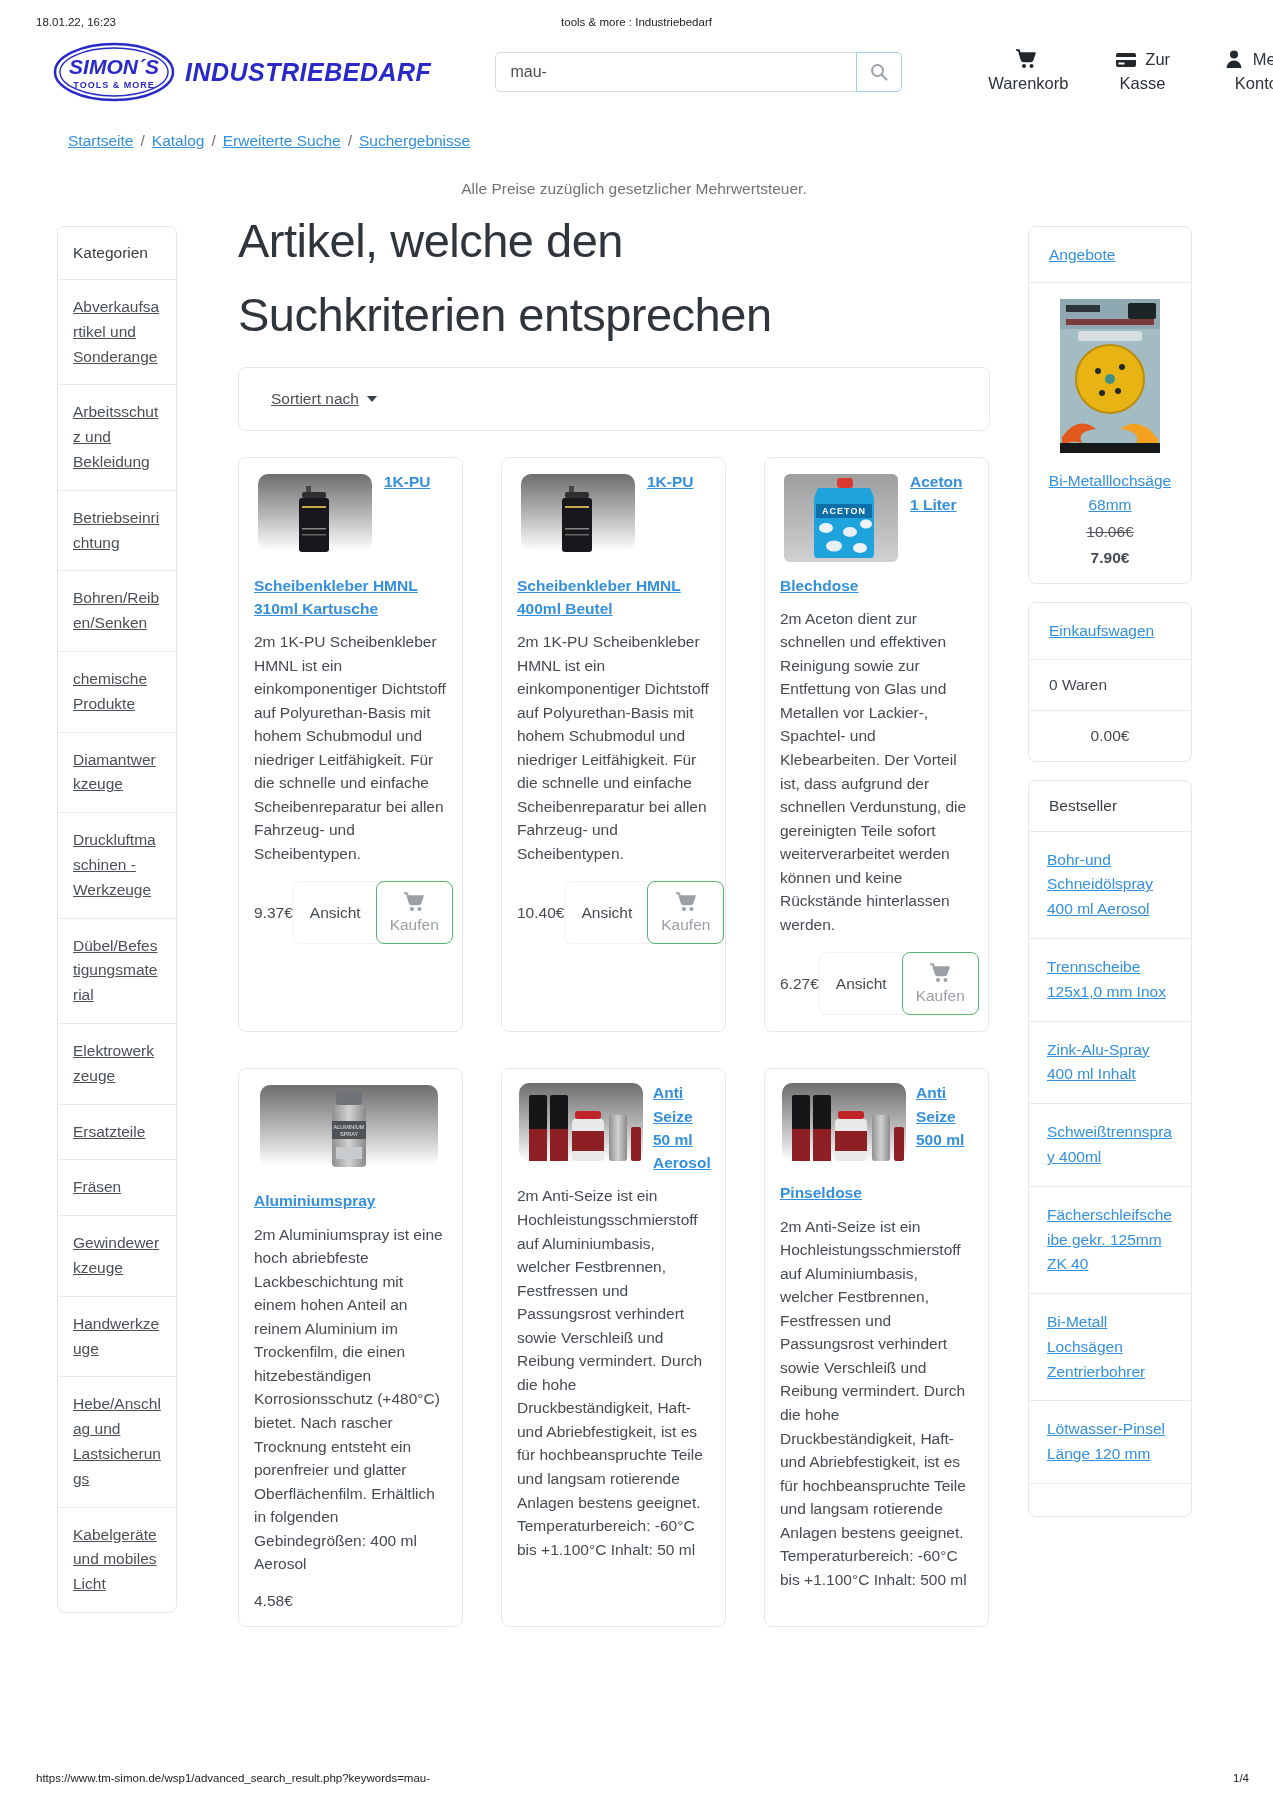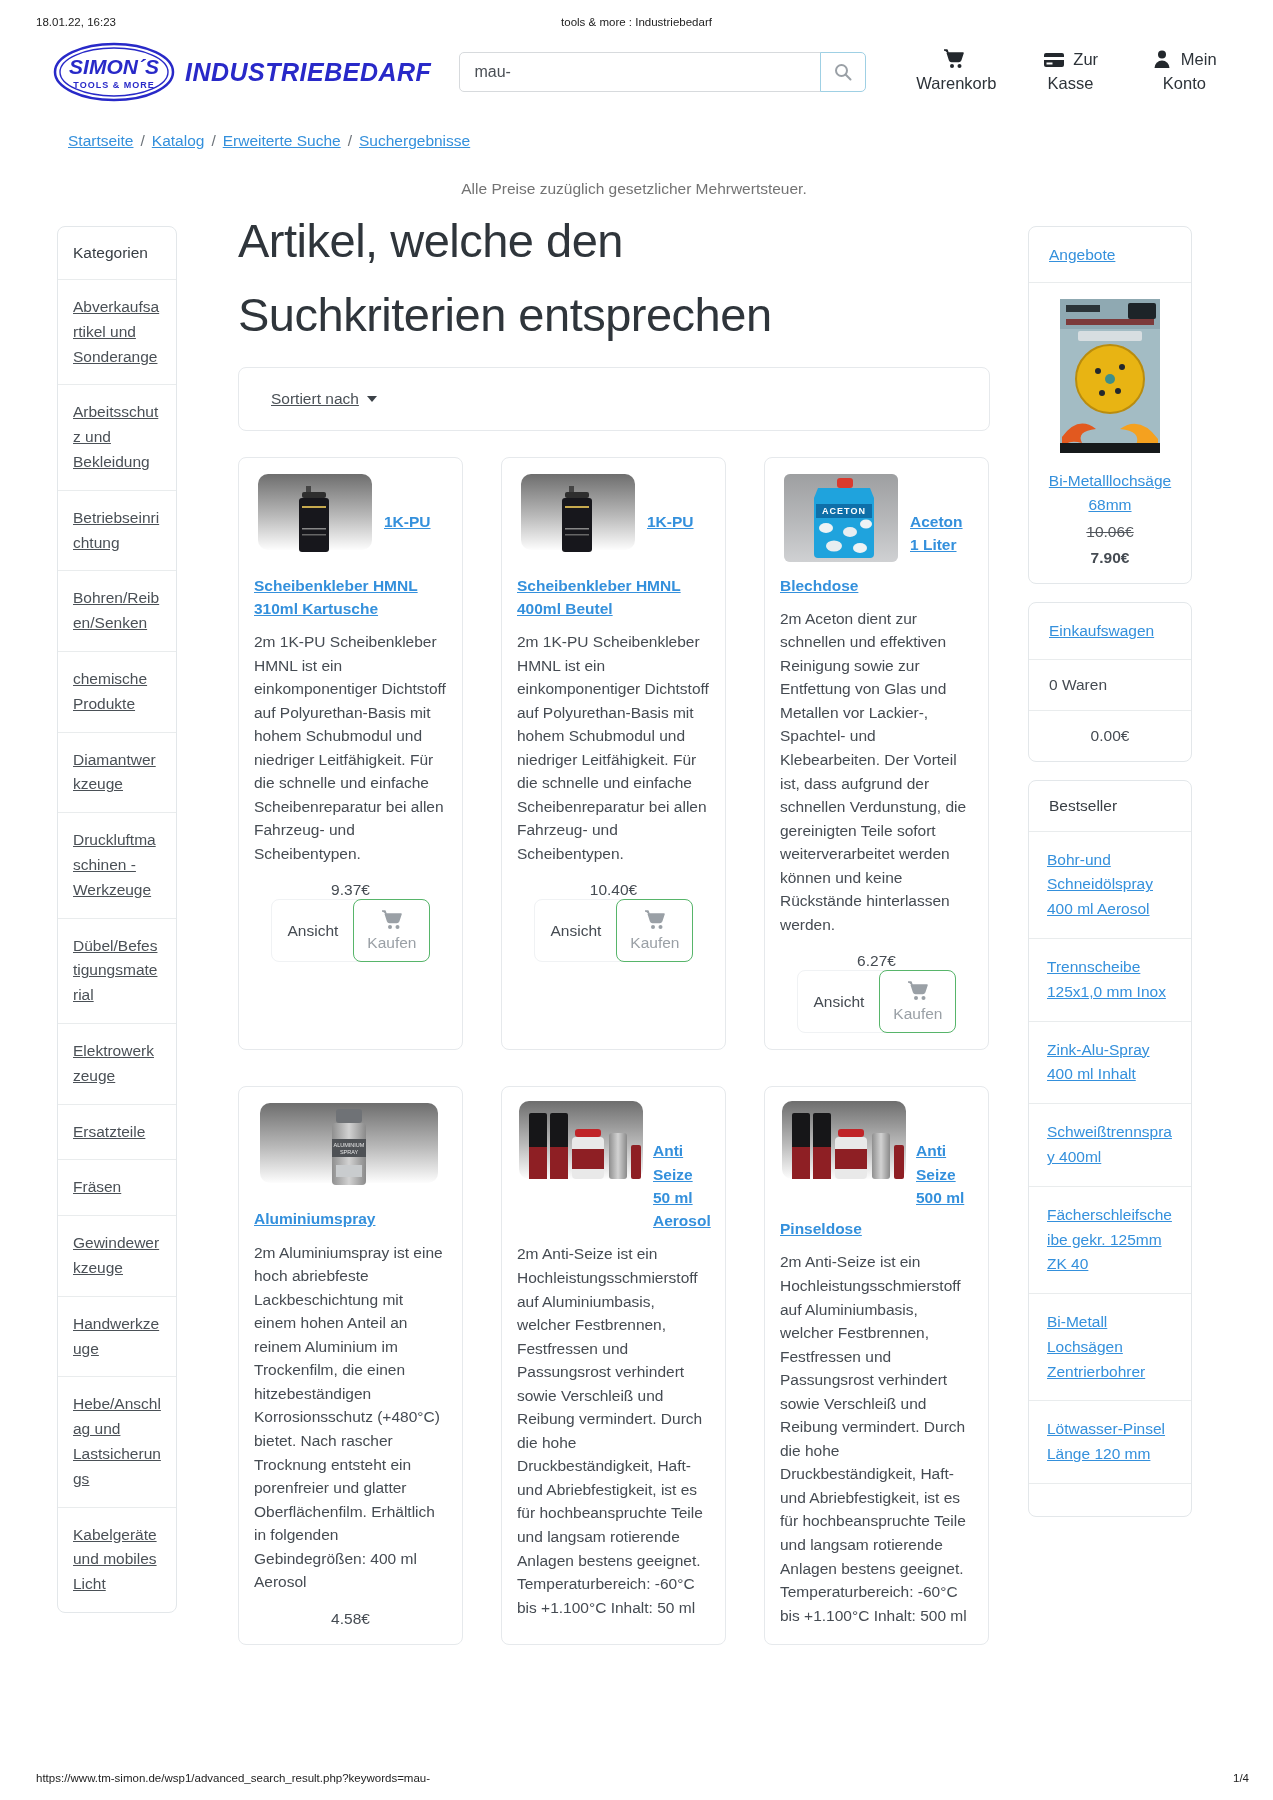--- a/index.html
+++ b/index.html
@@ -6,21 +6,21 @@
   html,body { background:#fff; }
   body { font-family:"Liberation Sans","DejaVu Sans",sans-serif; color:#454b52; }
   .page { position:relative; width:1273px; height:1800px; margin:0 auto; background:#fff; overflow:hidden; }
 
   
   .meta-row { position:relative; padding-top:16px; height:30px; font-size:11.5px; color:#222; }
   .meta-left { position:absolute; left:36px; top:16px; }
   .meta-center { display:block; text-align:center; }
 
   
-  .site-header { display:flex; align-items:center; padding:10px 12px 4px 52px; }
+  .site-header { display:flex; align-items:center; padding:10px 12px 4px 52px;gap:36px; }
   .logo { display:flex; align-items:center; cursor:pointer; }
   .logo-brand { font-size:25px; font-weight:bold; font-style:italic; color:#2829c8; letter-spacing:.5px; margin-left:8px; white-space:nowrap; }
   .search-wrap { display:flex; margin-left:28px; height:40px; }
   .search-input { width:362px; height:40px; border:1px solid #d7dadd; border-right:1px solid #d7dadd; border-radius:5px 0 0 5px; padding:0 14px; font-size:16px; color:#4a4f55; font-family:inherit; outline:none; }
   .search-btn { width:46px; height:40px; border:1px solid #9fd0e4; border-radius:0 5px 5px 0; background:#fff; display:flex; align-items:center; justify-content:center; cursor:pointer; margin-left:-1px; }
   .hnav { display:flex; margin-left:46px; gap:26px; }
   .hnav-item { width:88px; text-align:center; font-size:16.5px; color:#2d3339; line-height:1.45; cursor:pointer; }
   .hnav-item svg { vertical-align:-4px; margin-right:4px; }
 
   
@@ -45,25 +45,25 @@
   .main-col { width:752px; flex:none; margin-left:61px; }
   .page-title { font-size:47px; font-weight:200; color:#2f353b; line-height:1.58; max-width:640px; letter-spacing:-.5px; }
   .sort-box { border:1px solid #e6e9ec; border-radius:8px; padding:22px 32px; margin:14px 0 26px; }
   .sort-link { font-size:15.5px; color:#4a5056; text-decoration:underline; cursor:pointer; }
   .caret { display:inline-block; width:0; height:0; border-left:5px solid transparent; border-right:5px solid transparent; border-top:6px solid #3c4248; margin-left:8px; vertical-align:2px; }
 
   .grid { display:flex; flex-wrap:wrap; gap:36px 38px; }
   .pcard { width:225px; border:1px solid #e6e9ec; border-radius:8px; padding:12px 15px 16px; }
   .pcard-head { display:flex; }
   .pimg { flex:none; }
-  .ptag { flex:1; padding-left:8px; text-align:left;margin-top:40px; }
+  .ptag { flex:1; padding-left:8px; text-align:left; }
   .ptag a, .ptitle a { font-size:15.5px; font-weight:700; color:#3490dc; text-decoration:underline; line-height:1.5; cursor:pointer; }
   .ptitle { margin-top:8px; }
   .pdesc { margin-top:10px; font-size:15.5px; line-height:1.52; color:#454b52; }
-  .pfoot { display:flex; align-items:center; justify-content:flex-start; margin-top:16px;flex-direction:column; }
+  .pfoot { display:flex; align-items:center; justify-content:flex-start; margin-top:16px; }
   .pprice { font-size:15.5px; color:#454b52; }
   .btn-row { display:flex; align-items:stretch; border:1px solid #f0f2f4; border-radius:8px; }
   .view-btn { padding:16px 16px; font-size:15.5px; color:#454b52; background:none; border:none; font-family:inherit; cursor:pointer; }
   .buy-btn { border:1px solid #57b56a; border-radius:8px; margin:-1px; padding:9px 13px; background:#fff; display:flex; flex-direction:column; align-items:center; gap:4px; color:#9aa0a6; font-size:15.5px; font-family:inherit; cursor:pointer; }
 
   
   .aside-col { width:164px; flex:none; margin-left:38px; margin-top:22px; }
   .aside-card { border:1px solid #e3e7ea; border-radius:8px; background:#fff; margin-bottom:18px; }
   .aside-head { padding:16px 20px; font-size:15.5px; }
   .aside-head a { color:#3490dc; text-decoration:underline; line-height:1.5; cursor:pointer; }

